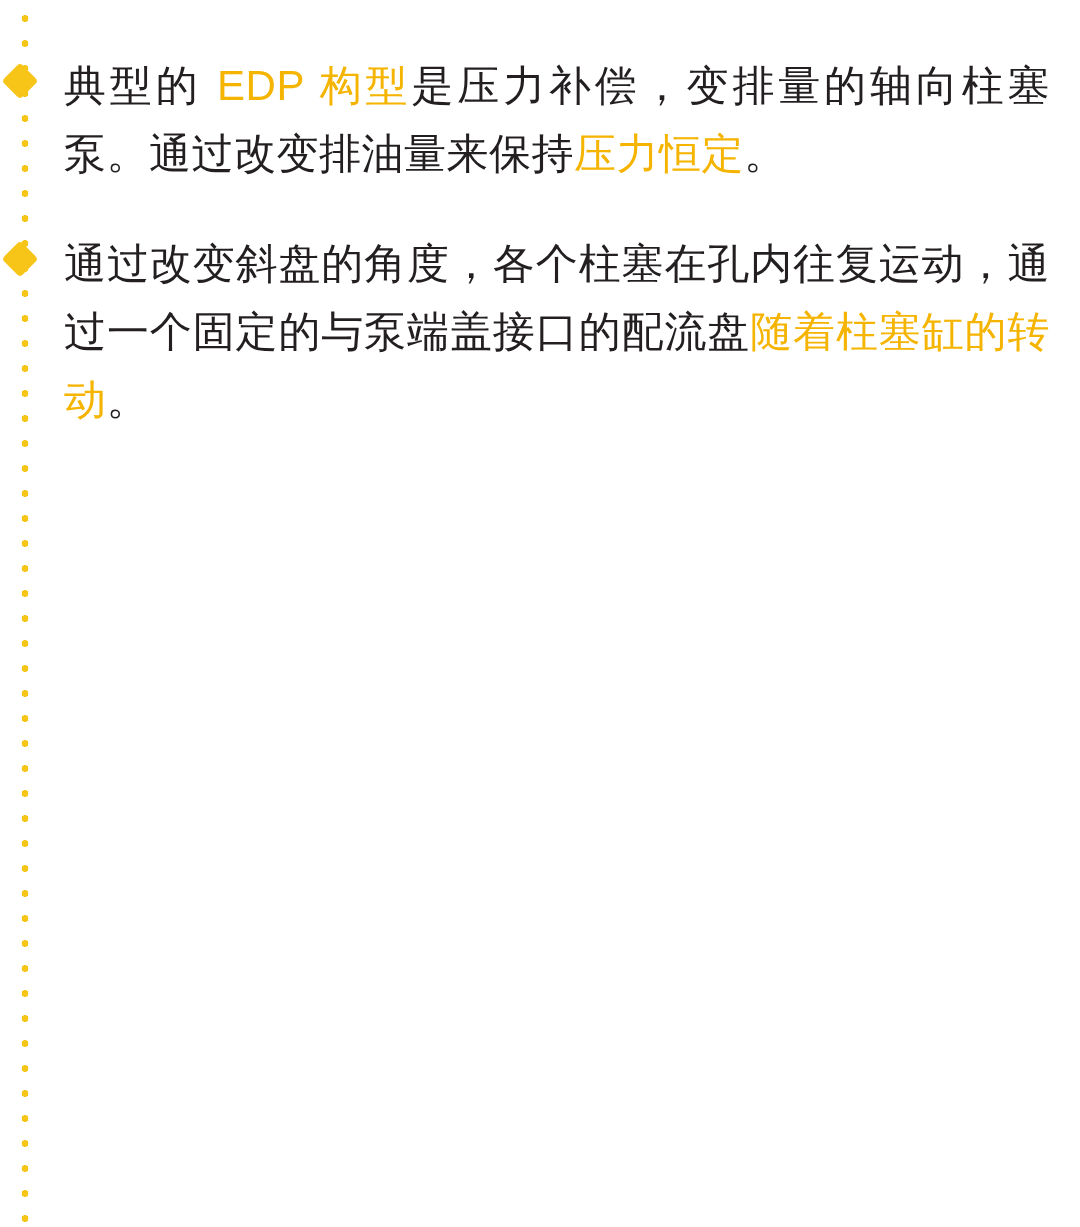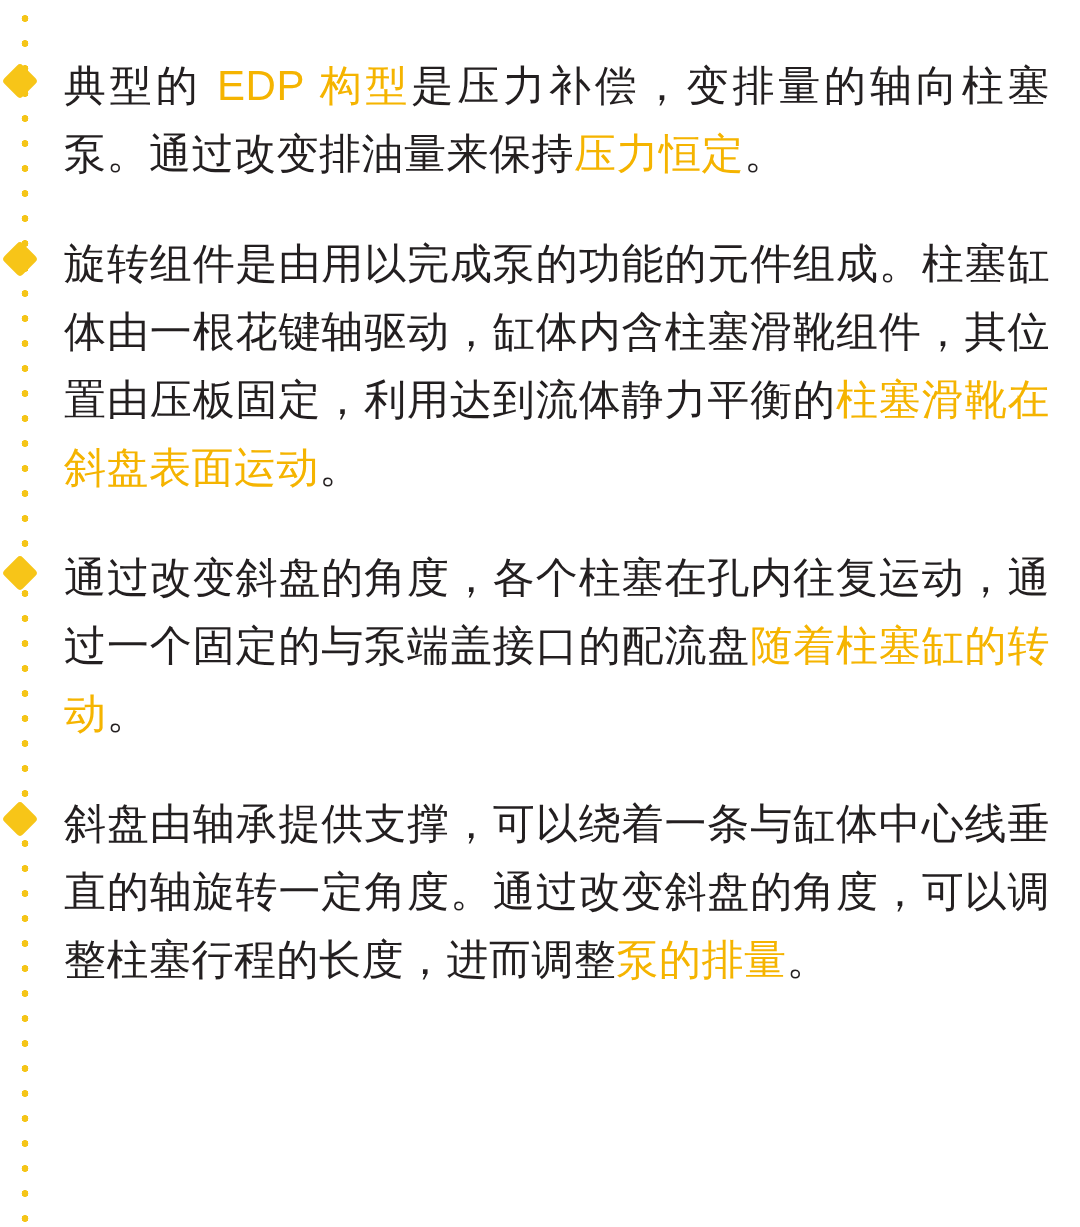--- a/index.html
+++ b/index.html
@@ -80,24 +80,16 @@
 
 <div class="page">
   <div class="rail"></div>
   <ul class="bullets" id="bullet-list">
       <li class="bullet-item">
         <span class="marker"></span>
         <p class="para"><span class="seg">典型的 </span><span class="seg hl">EDP 构型</span><span class="seg">是压力补偿，变排量的轴向柱塞泵。通过改变排油量来保持</span><span class="seg hl">压力恒定</span><span class="seg">。</span></p>
       </li>
       <li class="bullet-item">
         <span class="marker"></span>
-        <p class="para"><span class="seg">旋转组件是由用以完成泵的功能的元件组成。柱塞缸体由一根花键轴驱动，缸体内含柱塞滑靴组件，其位置由压板固定，利用达到流体静力平衡的</span><span class="seg hl">柱塞滑靴在斜盘表面运动</span><span class="seg">。</span></p>
-      </li>
-      <li class="bullet-item">
-        <span class="marker"></span>
         <p class="para"><span class="seg">通过改变斜盘的角度，各个柱塞在孔内往复运动，通过一个固定的与泵端盖接口的配流盘</span><span class="seg hl">随着柱塞缸的转动</span><span class="seg">。</span></p>
-      </li>
-      <li class="bullet-item">
-        <span class="marker"></span>
-        <p class="para"><span class="seg">斜盘由轴承提供支撑，可以绕着一条与缸体中心线垂直的轴旋转一定角度。通过改变斜盘的角度，可以调整柱塞行程的长度，进而调整</span><span class="seg hl">泵的排量</span><span class="seg">。</span></p>
       </li>
     </ul>
 </div>
 
 </body></html>

